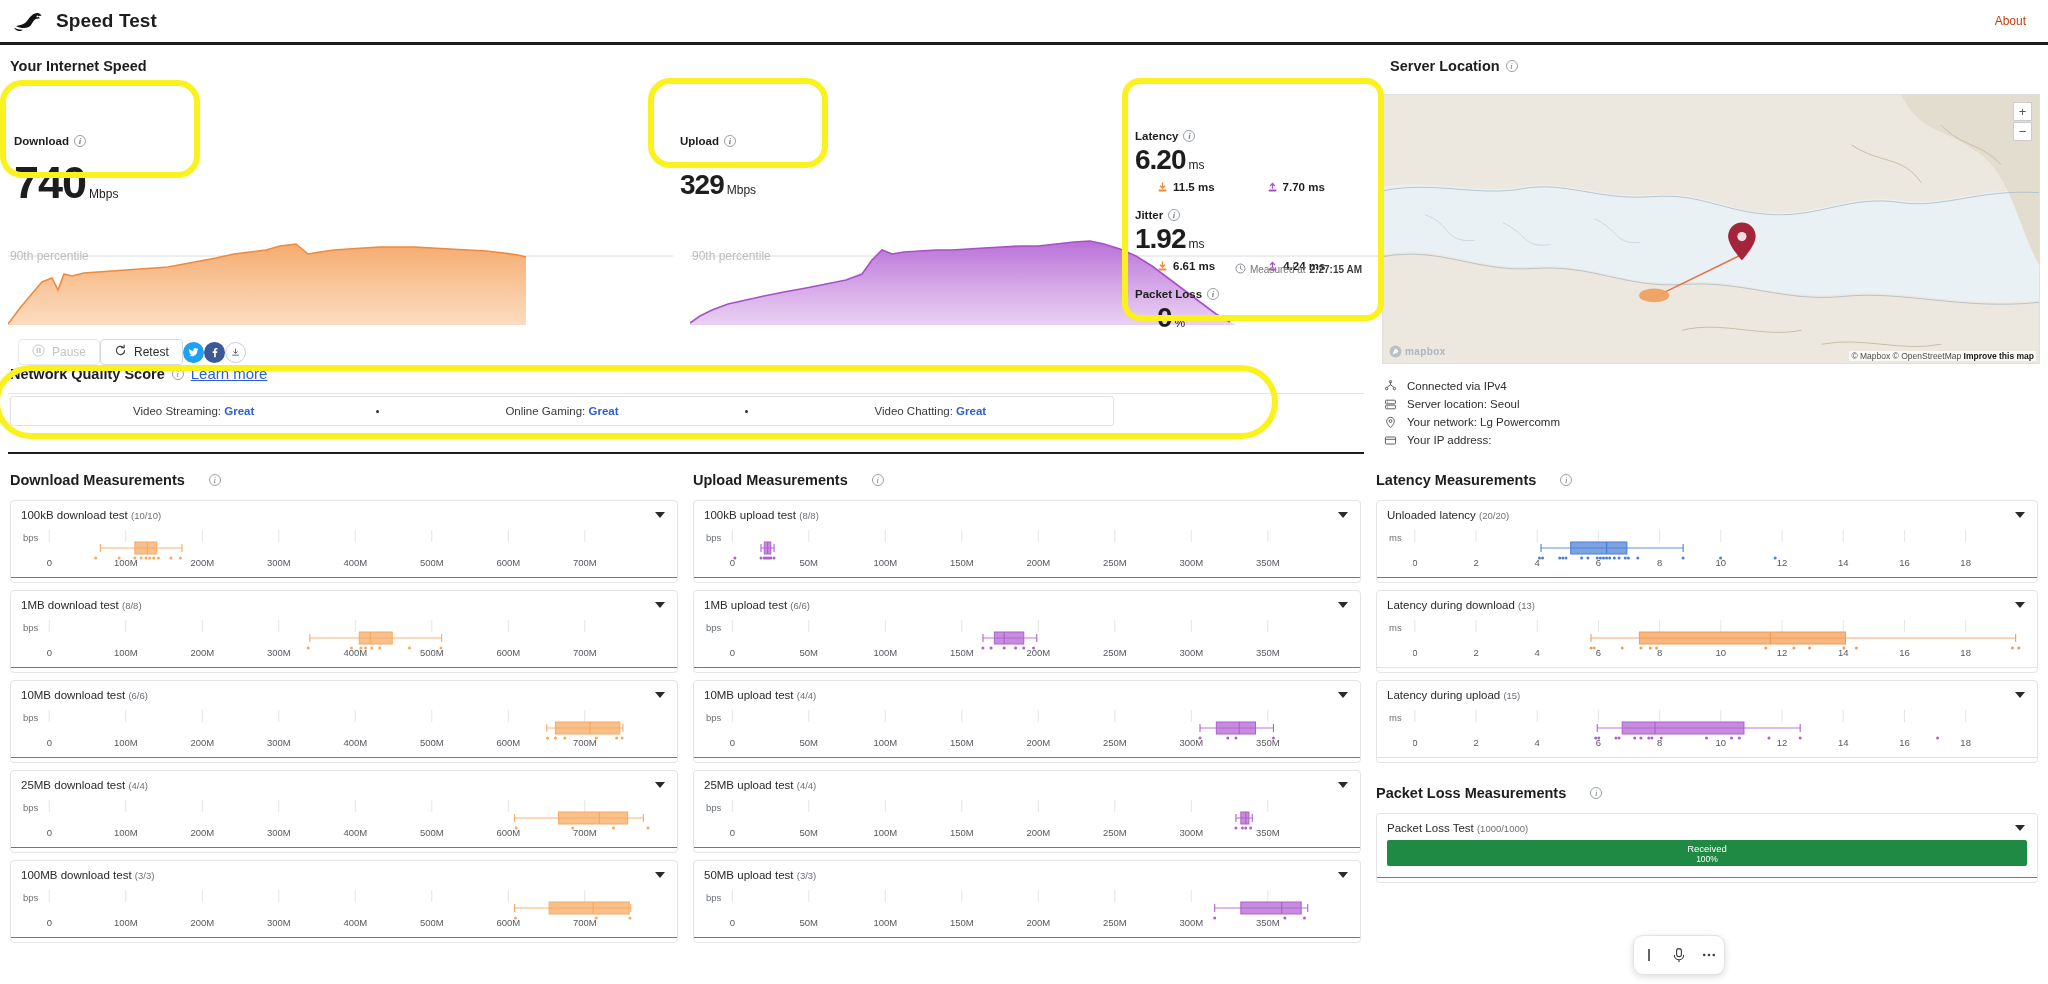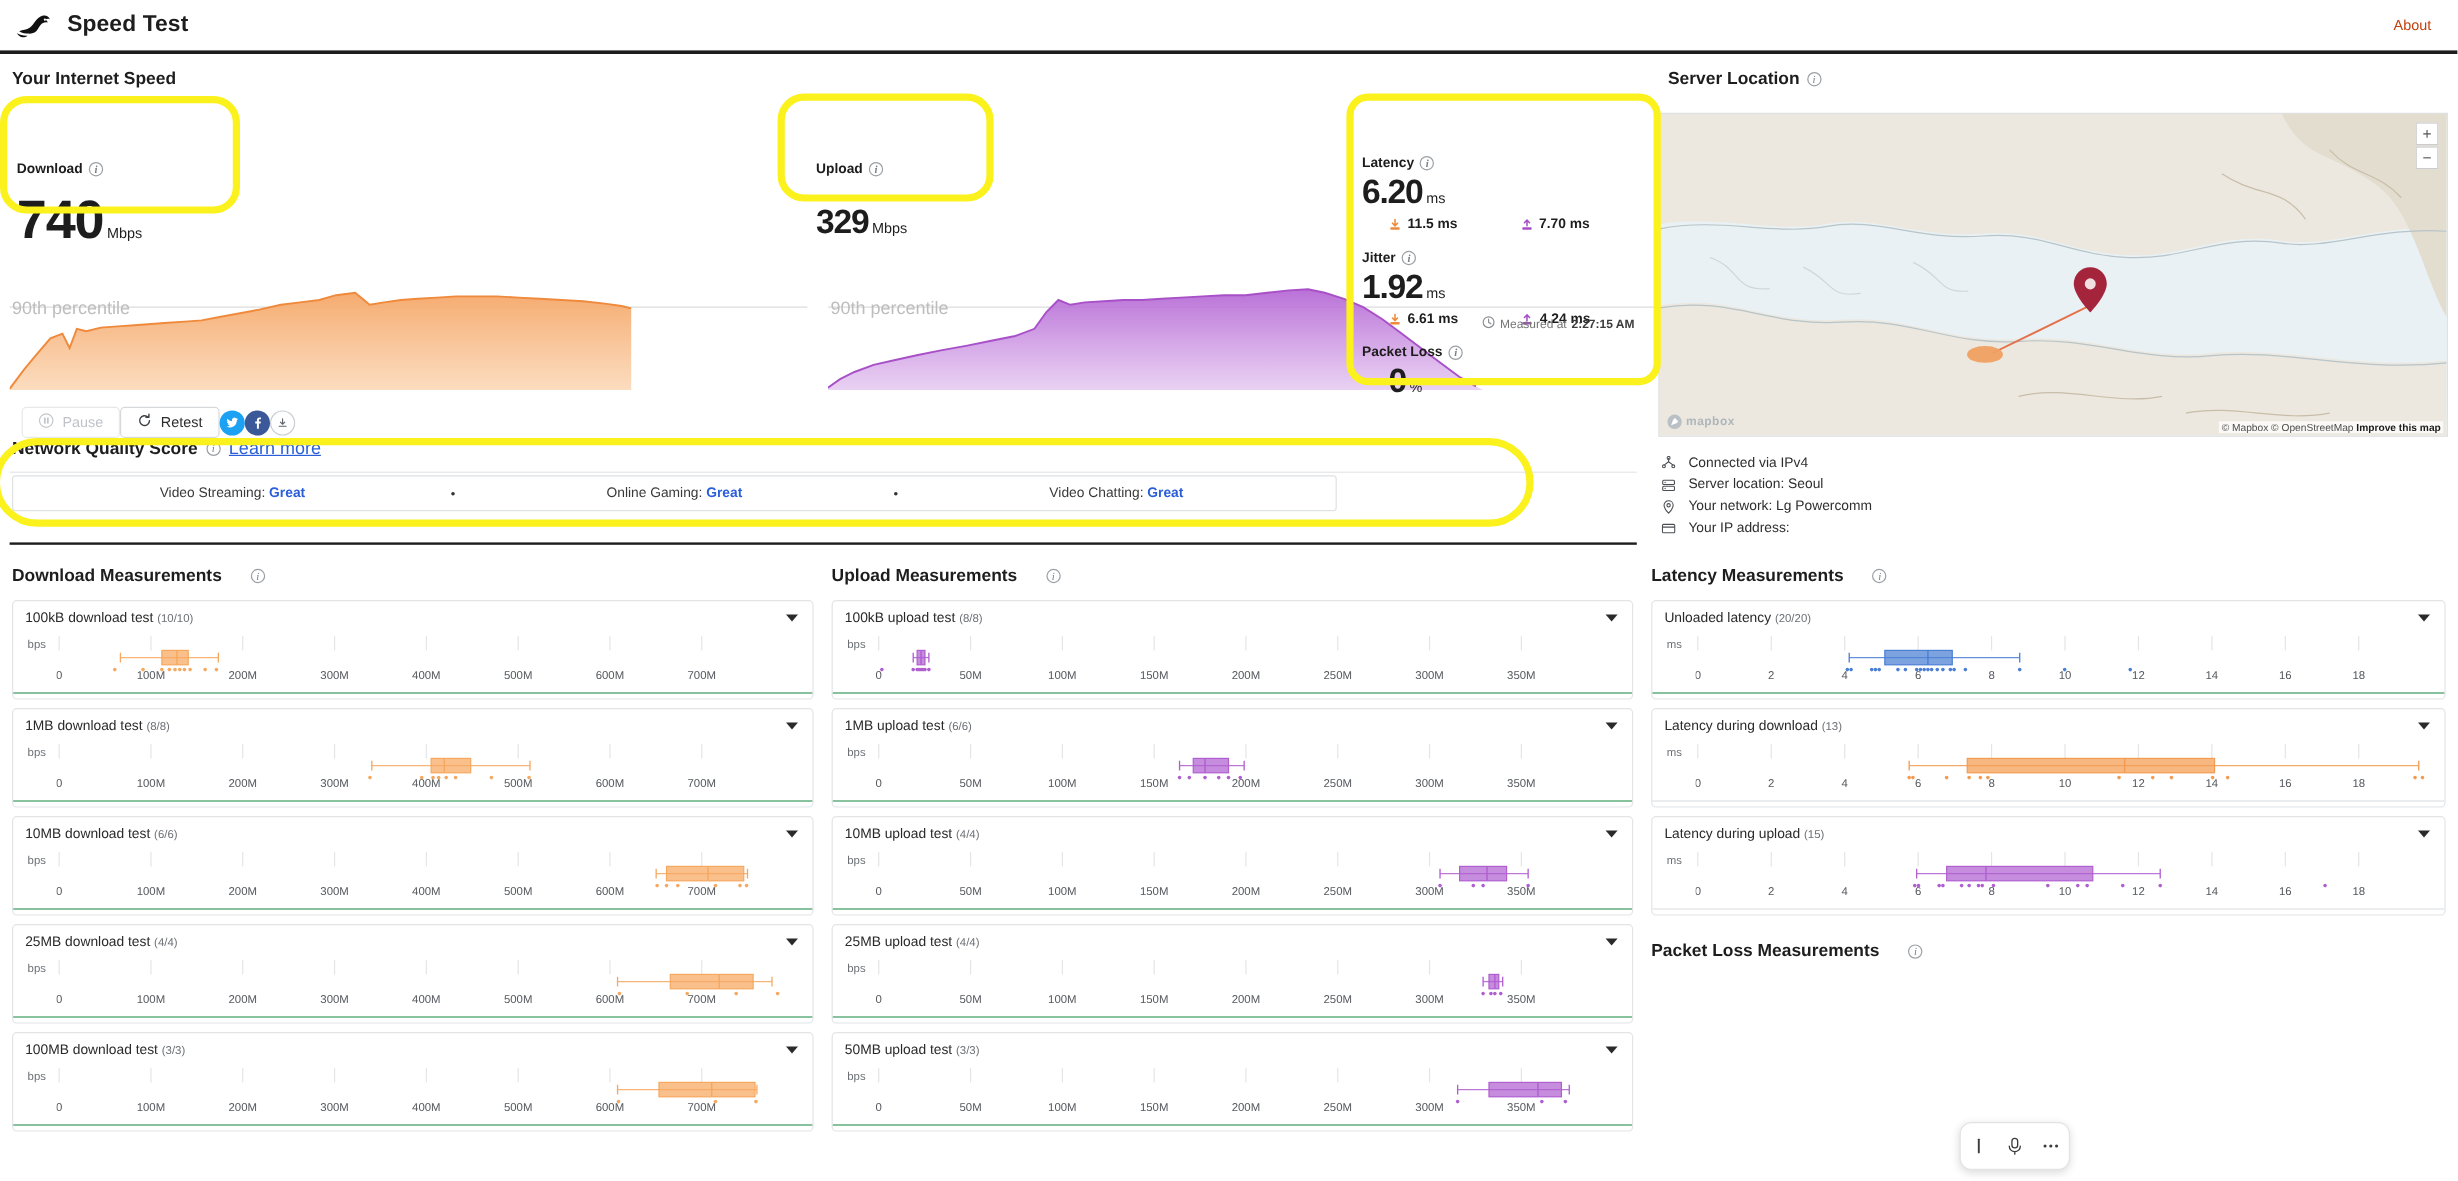--- a/index.html
+++ b/index.html
@@ -46,21 +46,21 @@
   .dl-block { position: absolute; left: 14px; top: 90px; }
   .dl-block .metric-big { font-size: 45px; }
   .ul-block { position: absolute; left: 680px; top: 90px; }
   .ul-block .metric-big { font-size: 28px; }
   .ul-val-row { margin-top: 22px; }
 
   
   .wave { position: absolute; top: 185px; height: 95px; }
   .wave svg { display: block; }
   .pct-label {
-    position: absolute; font-size: 15px; color: #bdbdbd;
+    position: absolute; font-size: 12px; color: #bdbdbd;
   }
 
   
   .lat-block { position: absolute; left: 1135px; top: 85px; width: 250px; }
   .lat-block .metric-big { font-size: 28px; }
   .lat-val { margin-top: 2px; }
   .sub-row { display: flex; gap: 52px; margin-top: 5px; padding-left: 22px; }
   .sub-item { display: flex; align-items: center; gap: 5px; font-size: 11.5px; font-weight: bold; }
   .mini-ic { width: 11px; height: 11px; flex: 0 0 auto; }
   .lat-group { margin-bottom: 16px; }
@@ -1069,20 +1069,32 @@
             </svg></div>
       </div>
       <div class="rule grey"></div>
     </div>
 
     <div class="sec-head col-head" style="margin-top:22px;">
       <span class="sec-title">Packet Loss Measurements</span>
       <span class="info-i">i</span>
     </div>
 
+    <div class="card pl-card">
+      <div class="card-title">
+        <span>Packet Loss Test</span>
+        <span class="cnt">(1000/1000)</span>
+      </div>
+      <div class="caret"></div>
+      <div class="pl-bar">
+        <span class="t1">Received</span>
+        <span class="t2">100%</span>
+      </div>
+      <div class="rule green"></div>
+    </div>
   </div>
 
   <div class="float-bar">
     <span class="fb-ic">
       <svg viewBox="0 0 18 18" width="18" height="18">
           <rect x="8.2" y="3" width="1.6" height="12" rx=".3" fill="#3c3c3c"></rect>
         </svg>
     </span>
     <span class="fb-ic">
       <svg viewBox="0 0 18 18" width="18" height="18">

